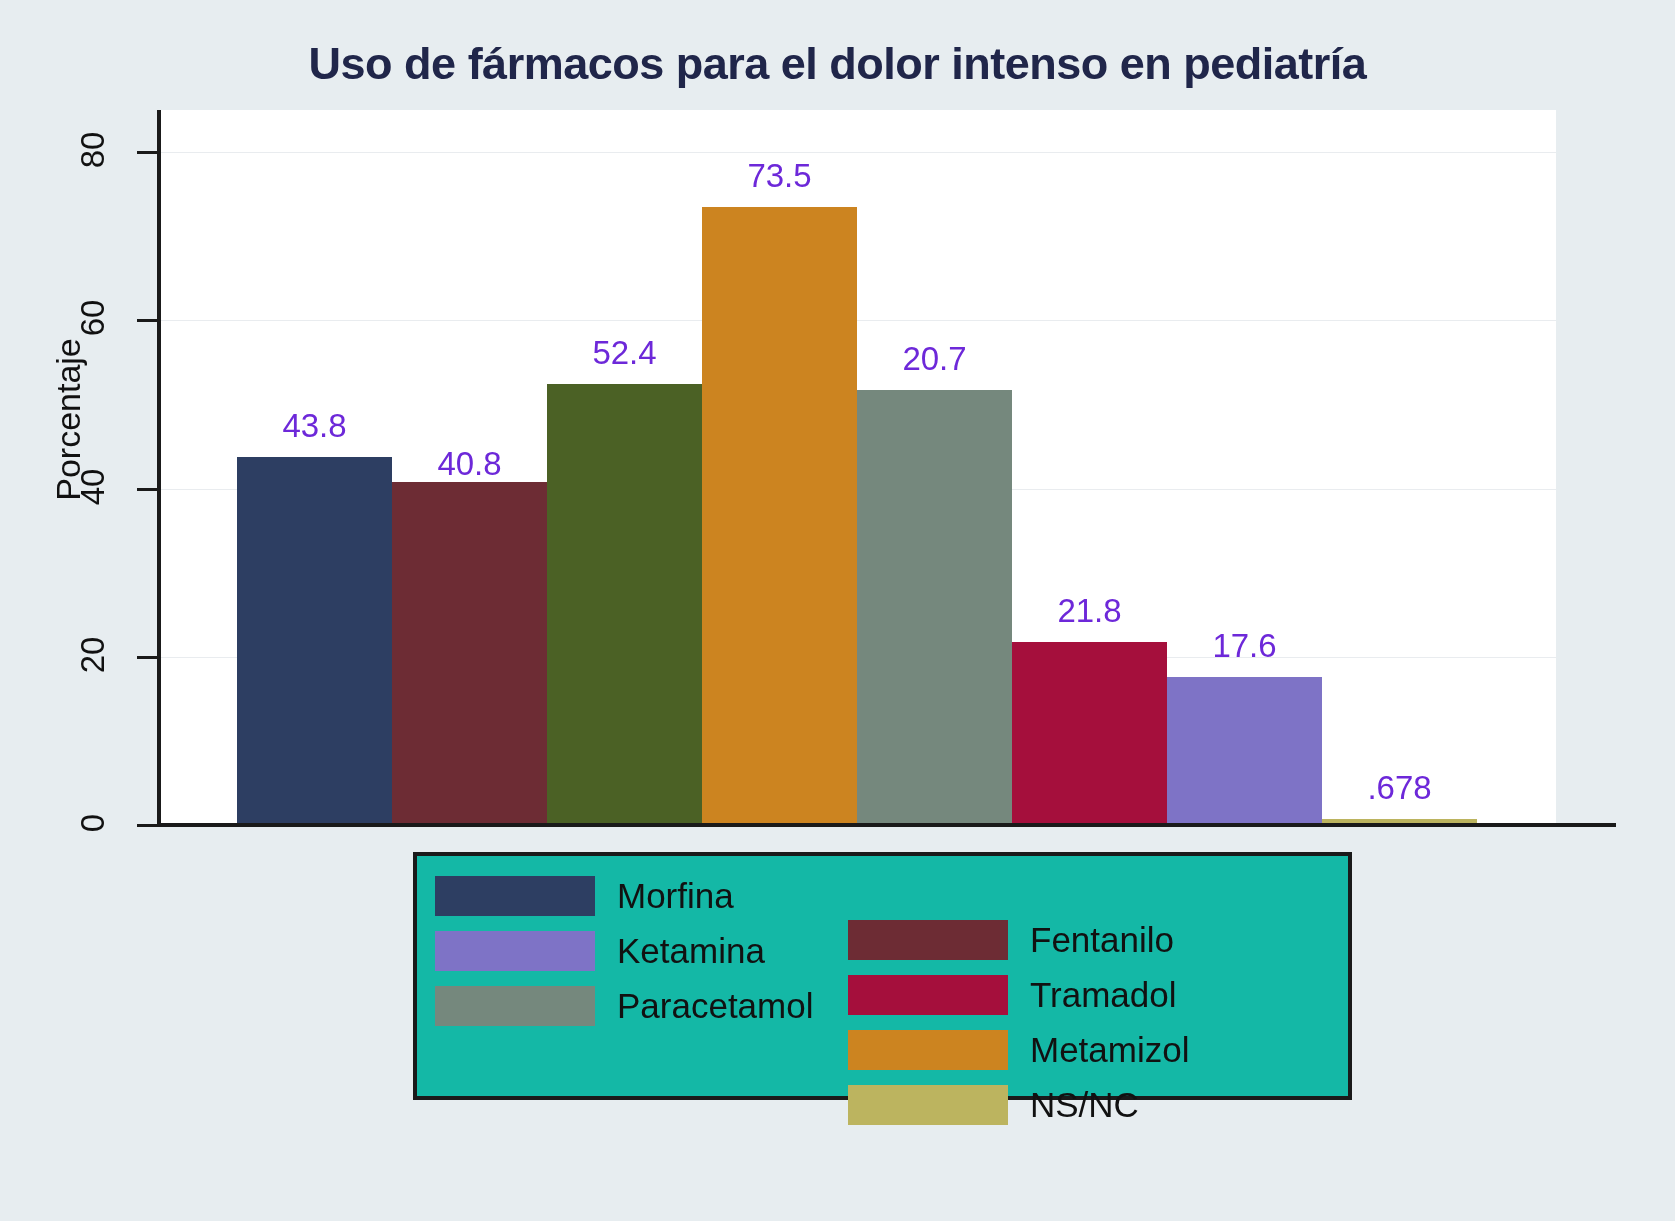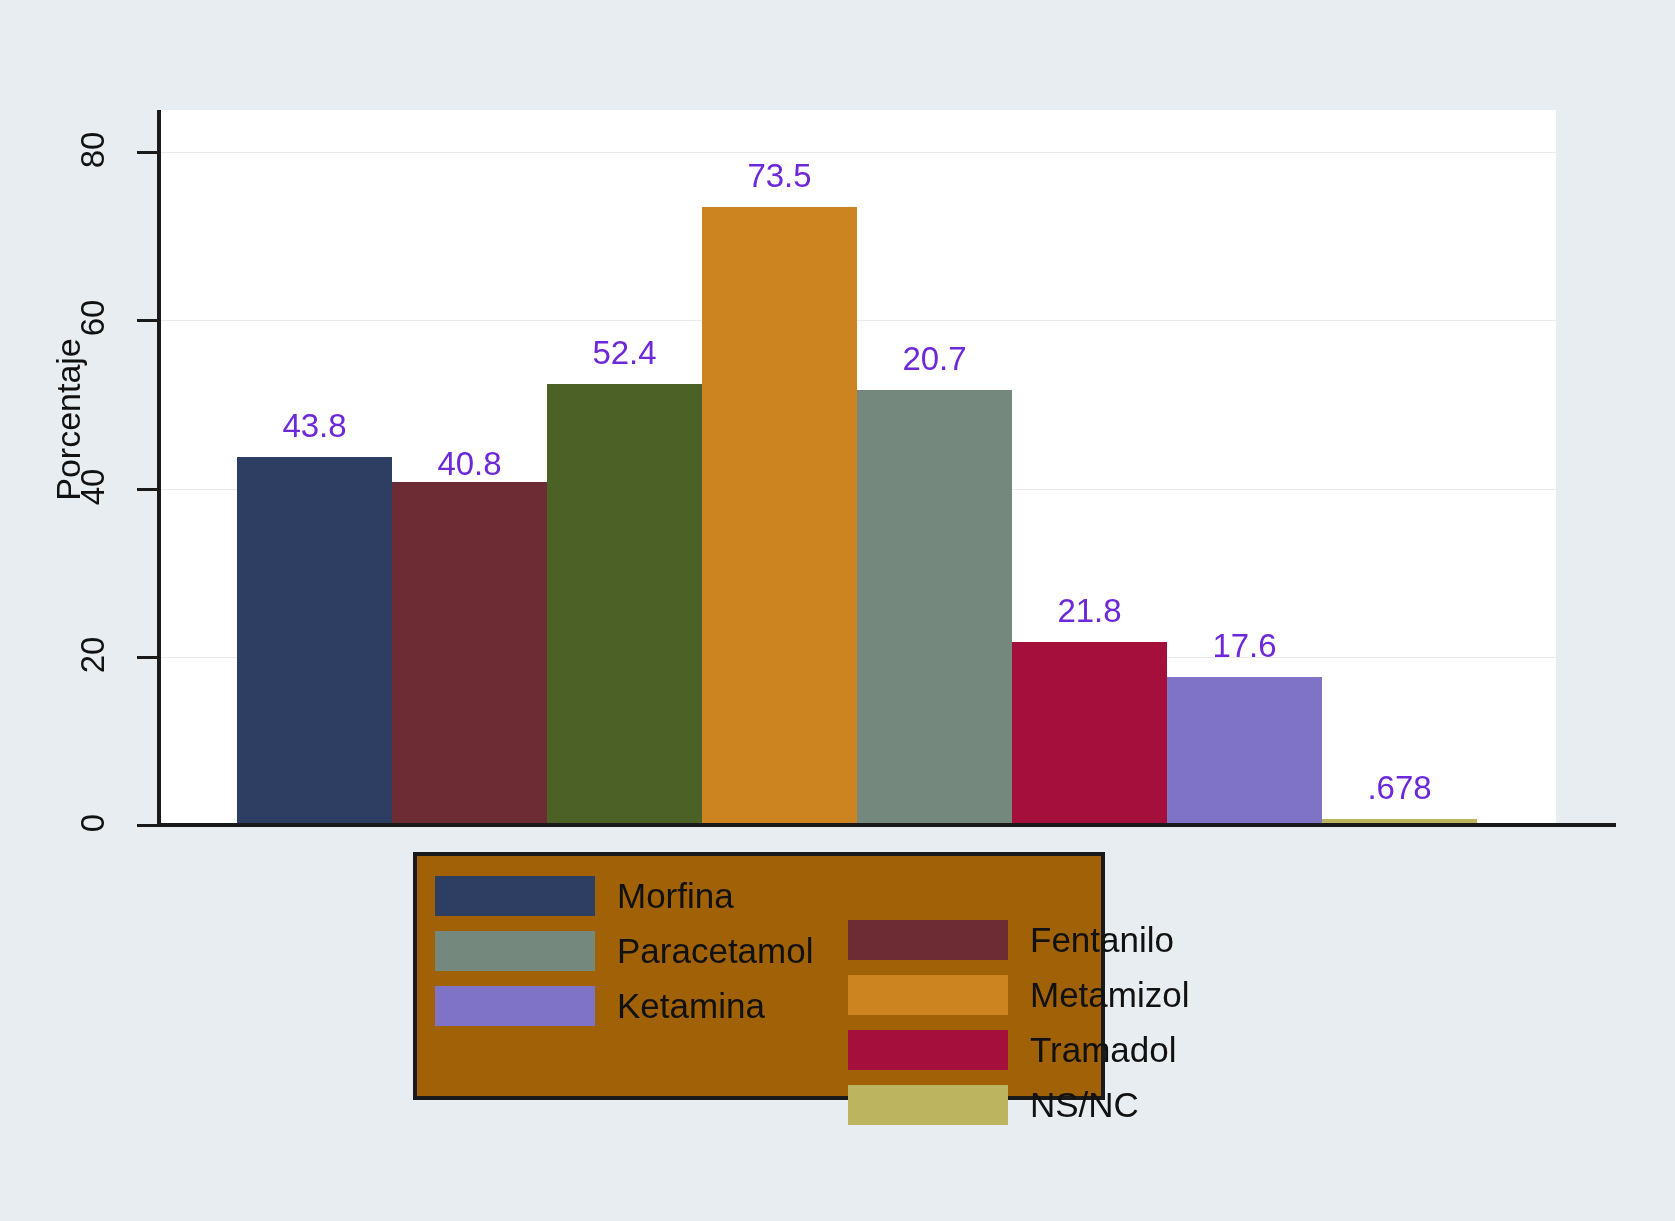--- a/index.html
+++ b/index.html
@@ -83,22 +83,22 @@
     text-align:center;
     font-size:33px;
     color:#6d28d9;
     white-space:nowrap;
   }
 
   
   #legend{
     position:absolute;
     left:413px;top:852px;
-    width:692px;height:248px;
-    background:#a16207;
+    width:939px;height:248px;
+    background:#14b8a6;
     border:4px solid #1a1a1a;
     box-sizing:border-box;
   }
   .legend-col{
     position:absolute;
     top:12px;
   }
   #legend-col-left{left:18px;}
   #legend-col-right{left:431px;margin-top:44px;}
   .legend-row{
@@ -116,20 +116,21 @@
     font-size:35px;
     color:#111;
     white-space:nowrap;
   }
 </style>
 </head>
 <body>
 
 <div id="figure">
 
+  <div id="chart-title">Uso de fármacos para el dolor intenso en pediatría</div>
 
   <div id="plot-area">
     <div id="gridlines">
         <div class="gridline" style="top: 546.765px;"></div>
         <div class="gridline" style="top: 378.529px;"></div>
         <div class="gridline" style="top: 210.294px;"></div>
         <div class="gridline" style="top: 42.0588px;"></div>
       </div>
     <div id="bars-layer">
         <div class="bar" title="Morfina: 43.8" style="left: 76px; width: 155px; height: 368.435px; background: rgb(45, 62, 98);"></div>
@@ -169,41 +170,41 @@
       </div>
   </div>
 
   <div id="legend">
     <div class="legend-col" id="legend-col-left">
         <div class="legend-row">
           <span class="legend-swatch" style="background: rgb(45, 62, 98);"></span>
           <span class="legend-text">Morfina</span>
         </div>
         <div class="legend-row">
+          <span class="legend-swatch" style="background: rgb(126, 115, 198);"></span>
+          <span class="legend-text">Ketamina</span>
+        </div>
+        <div class="legend-row">
           <span class="legend-swatch" style="background: rgb(117, 136, 125);"></span>
           <span class="legend-text">Paracetamol</span>
         </div>
-        <div class="legend-row">
-          <span class="legend-swatch" style="background: rgb(126, 115, 198);"></span>
-          <span class="legend-text">Ketamina</span>
-        </div>
       </div>
     <div class="legend-col" id="legend-col-right">
         <div class="legend-row">
           <span class="legend-swatch" style="background: rgb(109, 44, 52);"></span>
           <span class="legend-text">Fentanilo</span>
         </div>
         <div class="legend-row">
+          <span class="legend-swatch" style="background: rgb(165, 15, 60);"></span>
+          <span class="legend-text">Tramadol</span>
+        </div>
+        <div class="legend-row">
           <span class="legend-swatch" style="background: rgb(204, 132, 32);"></span>
           <span class="legend-text">Metamizol</span>
         </div>
         <div class="legend-row">
-          <span class="legend-swatch" style="background: rgb(165, 15, 60);"></span>
-          <span class="legend-text">Tramadol</span>
-        </div>
-        <div class="legend-row">
           <span class="legend-swatch" style="background: rgb(188, 180, 95);"></span>
           <span class="legend-text">NS/NC</span>
         </div>
       </div>
   </div>
 
 </div>
 
 </body></html>

